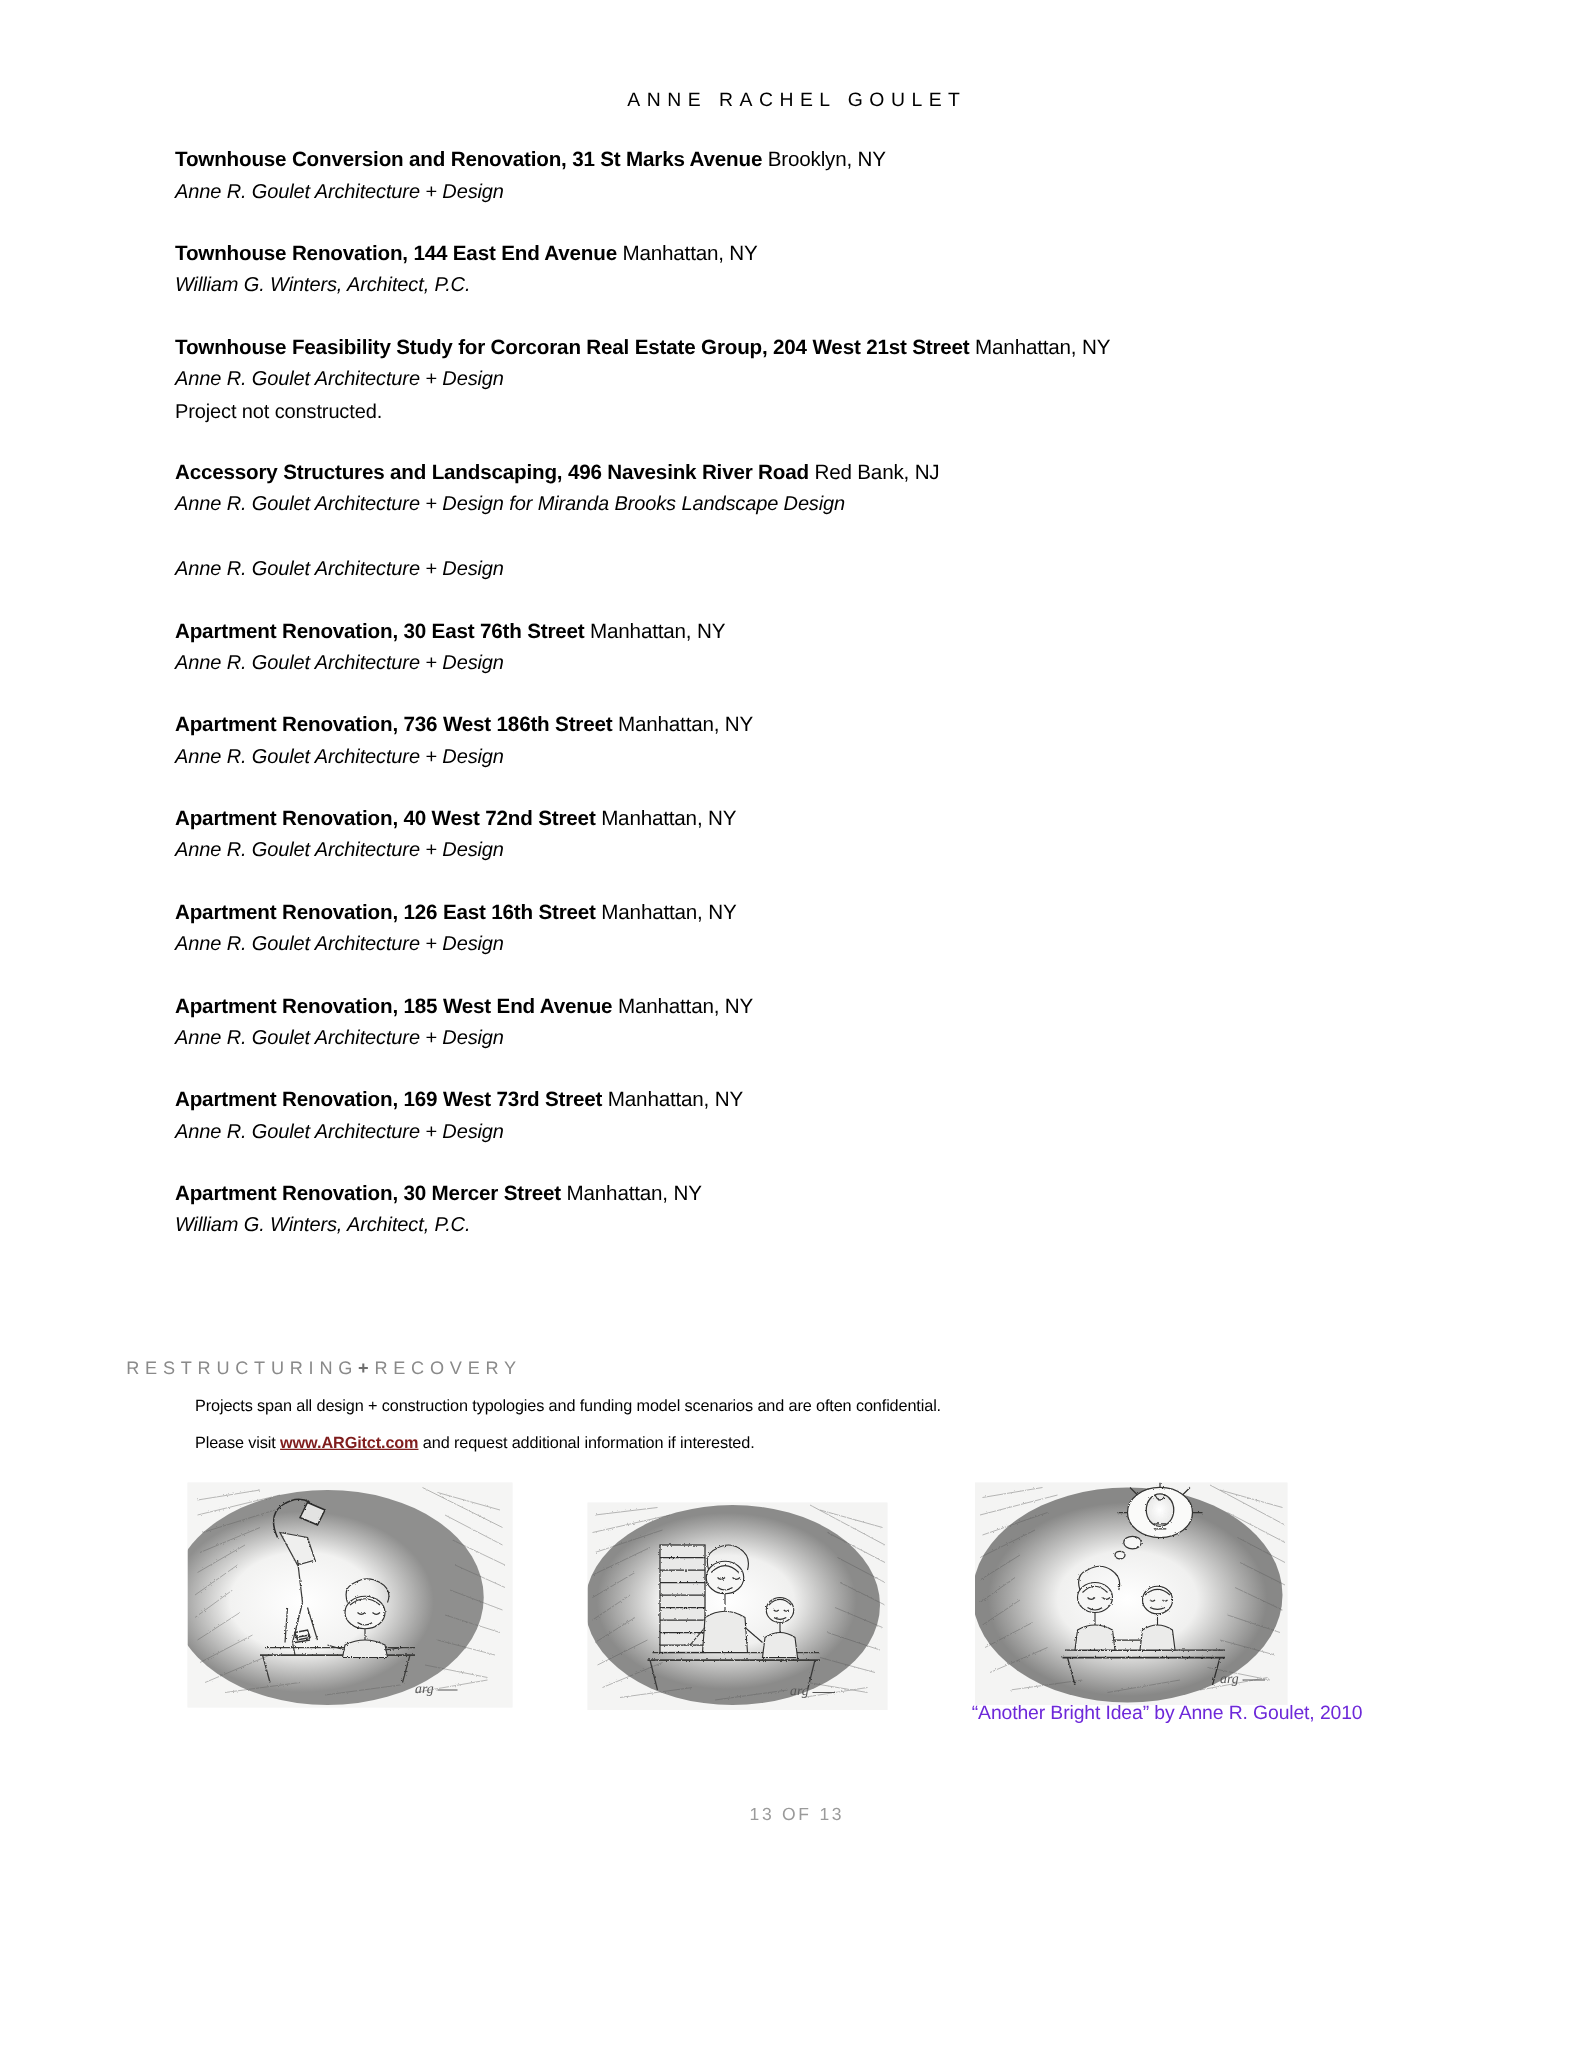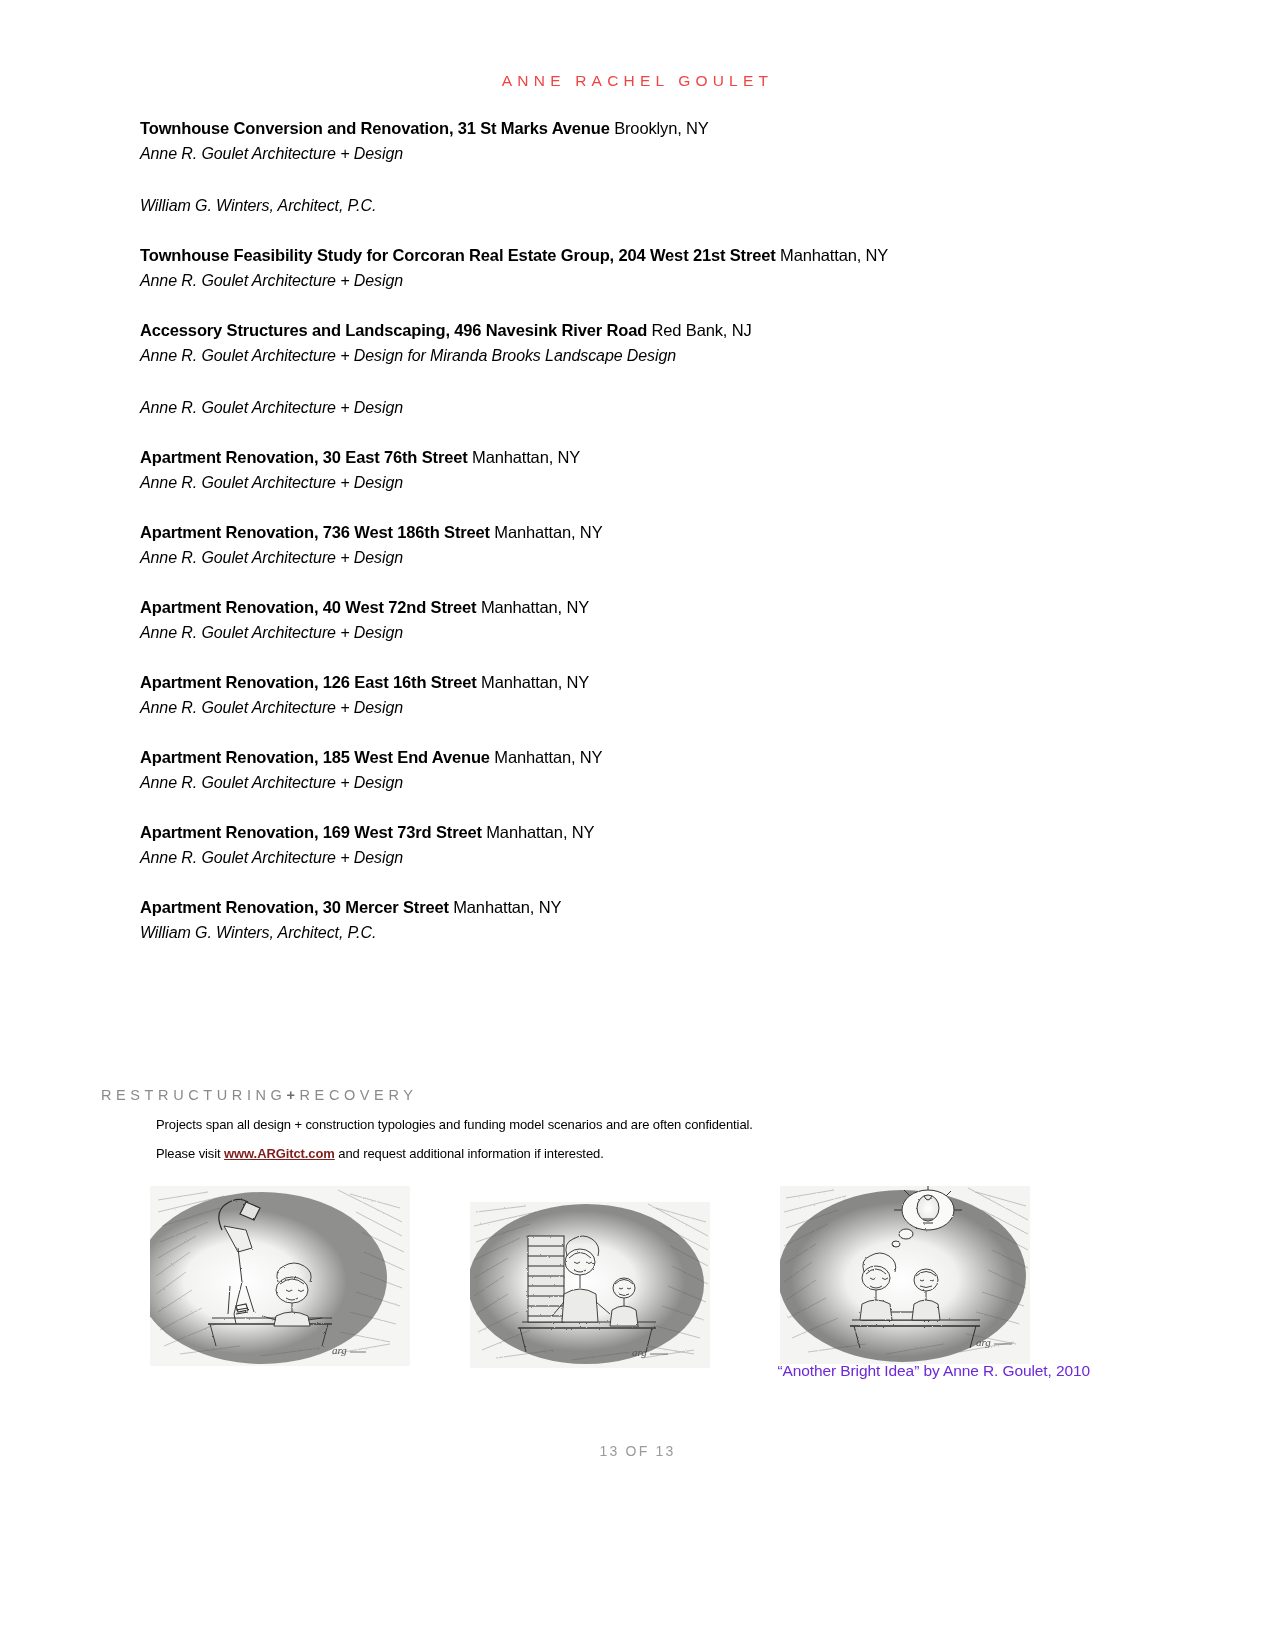--- a/index.html
+++ b/index.html
@@ -25,21 +25,21 @@
 
   
   .doc-header {
     position: absolute;
     top: 72px;
     left: 0;
     width: 1275px;
     text-align: center;
     font-size: 15.5px;
     letter-spacing: 5.2px;
-    color: #ef4444;
+    color: #000000;
     font-weight: 400;
   }
 
   
   .body-wrap {
     position: absolute;
     top: 117px;
     left: 140px;
     width: 1000px;
   }
@@ -152,26 +152,28 @@
   <div class="doc-header">ANNE RACHEL GOULET</div>
 
   <div class="body-wrap">
 
     <div class="project">
       <div class="ptitle"><span class="bold">Townhouse Conversion and Renovation, 31 St Marks Avenue</span><span class="loc"> Brooklyn, NY</span></div>
       <div class="pfirm">Anne R. Goulet Architecture + Design</div>
     </div>
 
     <div class="project">
+      <div class="ptitle"><span class="bold">Townhouse Renovation, 144 East End Avenue</span><span class="loc"> Manhattan, NY</span></div>
       <div class="pfirm">William G. Winters, Architect, P.C.</div>
     </div>
 
     <div class="project">
       <div class="ptitle"><span class="bold">Townhouse Feasibility Study for Corcoran Real Estate Group, 204 West 21st Street</span><span class="loc"> Manhattan, NY</span></div>
       <div class="pfirm">Anne R. Goulet Architecture + Design</div>
+      <div class="pnote">Project not constructed.</div>
     </div>
 
     <div class="project">
       <div class="ptitle"><span class="bold">Accessory Structures and Landscaping, 496 Navesink River Road</span><span class="loc"> Red Bank, NJ</span></div>
       <div class="pfirm">Anne R. Goulet Architecture + Design for Miranda Brooks Landscape Design</div>
     </div>
 
     <div class="project">
       <div class="pfirm">Anne R. Goulet Architecture + Design</div>
     </div>

